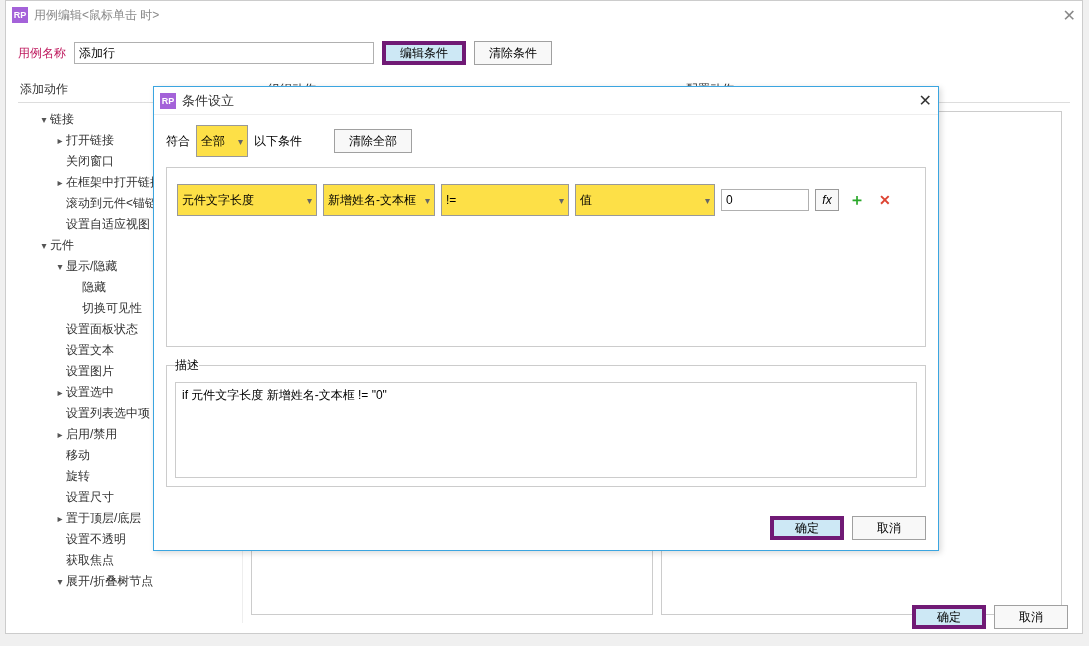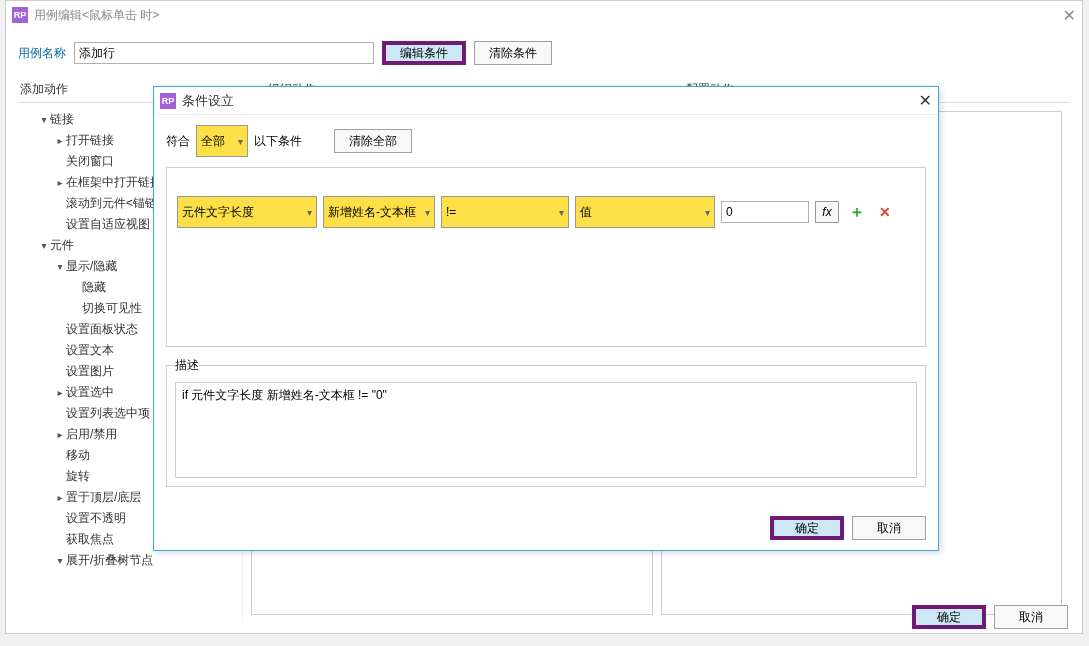--- a/index.html
+++ b/index.html
@@ -5,21 +5,21 @@
 * { box-sizing: border-box; margin: 0; padding: 0; font-family: "Microsoft YaHei", Arial, sans-serif; font-size: 12px; }
 body { background: #f0f0f0; width: 1089px; height: 646px; overflow: hidden; }
 
 .outer-dialog { position: absolute; left: 5px; top: 0; width: 1078px; height: 634px; background: #fff; border: 1px solid #ccc; }
 .outer-title { height: 28px; display: flex; align-items: center; padding: 0 6px; color: #888; }
 .outer-title .logo { width: 16px; height: 16px; background: #a462d9; margin-right: 6px; display: flex; align-items: center; justify-content: center; color: #fff; font-size: 9px; font-weight: bold; }
 .outer-title .close { margin-left: auto; font-size: 16px; color: #888; cursor: pointer; }
 .outer-body { padding: 12px 12px 0 12px; }
 
 .row { display: flex; align-items: center; gap: 8px; margin-bottom: 10px; }
-.label { color: #0369a1; }
+.label { color: #be185d; }
 input[type=text] { height: 22px; border: 1px solid #b0b0b0; padding: 0 4px; background: #fff; }
 .case-name-input { width: 300px; }
 
 .btn { height: 24px; padding: 0 14px; background: #f8f8f8; border: 1px solid #a0a0a0; cursor: pointer; display: inline-flex; align-items: center; }
 .btn.primary { background: #cde8f5; border: 4px solid #701a75; }
 
 .tabs-row { display: flex; border-bottom: 1px solid #ddd; padding: 6px 14px 4px 0; color: #333; }
 .tab-item { flex: 0 0 auto; }
 .tab1 { margin-left: 2px; }
 .tab2 { margin-left: 200px; }
@@ -41,21 +41,21 @@
 .inner-title .txt { color: #333; font-size: 13px; }
 .inner-title .close { margin-left: auto; font-size: 16px; cursor: pointer; color: #333; }
 
 .inner-body { padding: 10px 12px; flex: 1; display: flex; flex-direction: column; }
 .cond-row { display: flex; align-items: center; gap: 6px; margin-bottom: 10px; }
 .select { height: 32px; border: 1px solid #999; background: #fde047; display: flex; align-items: center; padding: 0 4px; position: relative; cursor: pointer; }
 .select .arr { position: absolute; right: 4px; font-size: 10px; color: #666; }
 .sel-match { width: 52px; }
 
 fieldset { border: 1px solid #ccc; padding: 8px; }
-.cond-builder { height: 180px; margin-bottom: 10px; padding: 28px 10px; }
+.cond-builder { height: 180px; margin-bottom: 10px; padding: 16px 10px; }
 .builder-row { display: flex; align-items: center; gap: 6px; }
 .sel-a { width: 140px; } .sel-b { width: 112px; } .sel-c { width: 128px; } .sel-d { width: 140px; }
 .val-input { width: 88px; }
 .fx { width: 24px; height: 22px; border: 1px solid #999; display: flex; align-items: center; justify-content: center; background: #f8f8f8; cursor: pointer; font-style: italic; }
 .add-icon { color: #2aa82a; font-size: 16px; font-weight: bold; cursor: pointer; padding: 0 4px;}
 .del-icon { color: #d43; font-size: 14px; font-weight: bold; cursor: pointer; padding: 0 4px;}
 
 .desc-fieldset { flex: 0 0 auto; }
 .desc-area { width: 100%; height: 96px; border: 1px solid #ccc; padding: 4px 6px; background: #fff; overflow-y: scroll; }
 
@@ -158,20 +158,24 @@
           </div>
         <div class="tree-node ind2">
             <span class="arrow"></span>
             <span>移动</span>
           </div>
         <div class="tree-node ind2">
             <span class="arrow"></span>
             <span>旋转</span>
           </div>
         <div class="tree-node ind2">
+            <span class="arrow"></span>
+            <span>设置尺寸</span>
+          </div>
+        <div class="tree-node ind2">
             <span class="arrow">▸</span>
             <span>置于顶层/底层</span>
           </div>
         <div class="tree-node ind2">
             <span class="arrow"></span>
             <span>设置不透明</span>
           </div>
         <div class="tree-node ind2">
             <span class="arrow"></span>
             <span>获取焦点</span>

